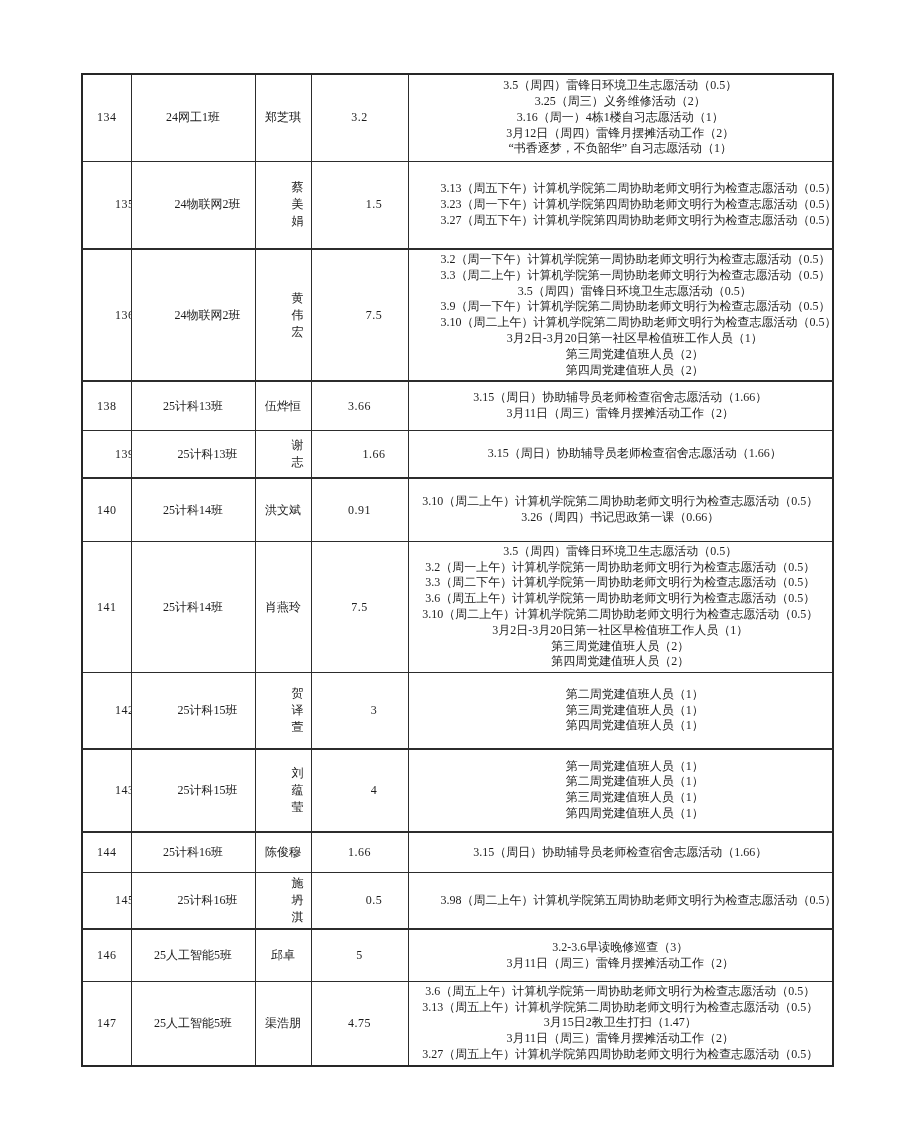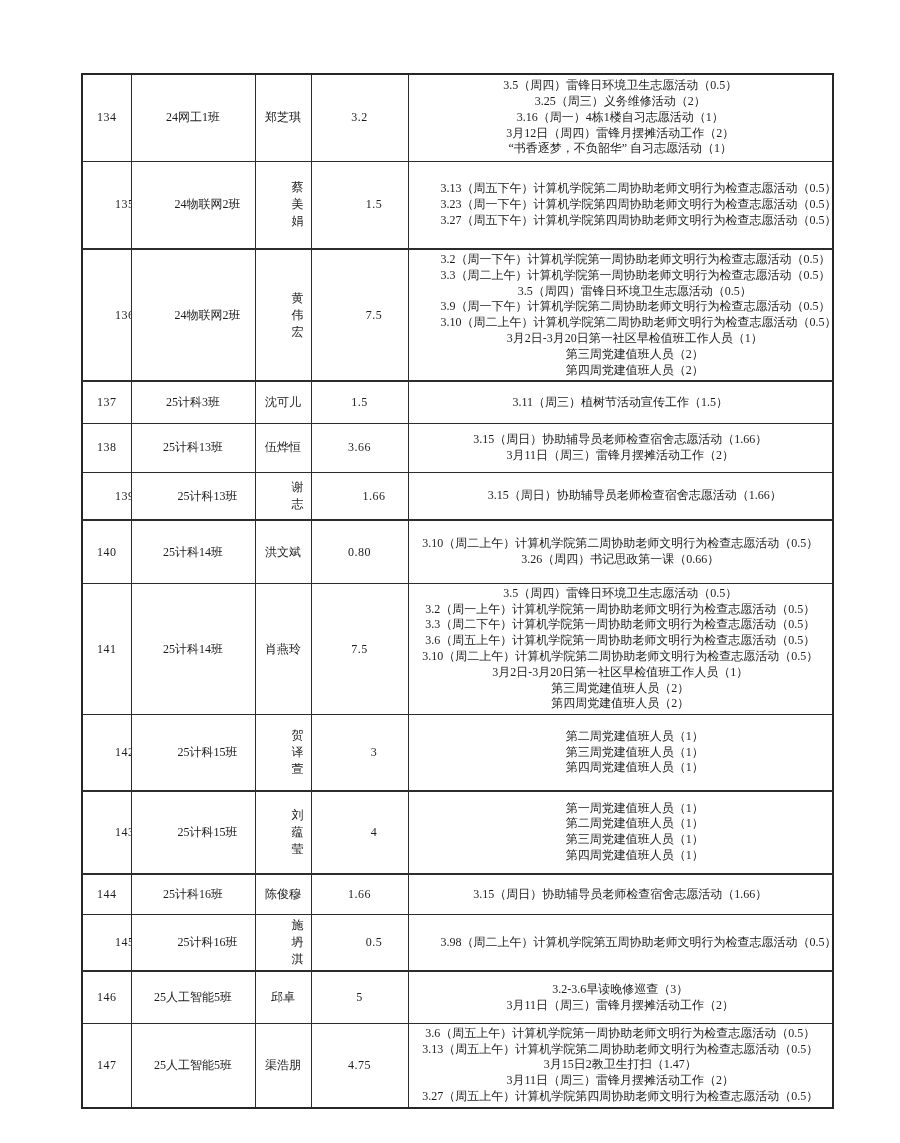--- a/index.html
+++ b/index.html
@@ -77,29 +77,20 @@
             <div class="act-line">3.2（周一下午）计算机学院第一周协助老师文明行为检查志愿活动（0.5）</div>
             <div class="act-line">3.3（周二上午）计算机学院第一周协助老师文明行为检查志愿活动（0.5）</div>
             <div class="act-line">3.5（周四）雷锋日环境卫生志愿活动（0.5）</div>
             <div class="act-line">3.9（周一下午）计算机学院第二周协助老师文明行为检查志愿活动（0.5）</div>
             <div class="act-line">3.10（周二上午）计算机学院第二周协助老师文明行为检查志愿活动（0.5）</div>
             <div class="act-line">3月2日-3月20日第一社区早检值班工作人员（1）</div>
             <div class="act-line">第三周党建值班人员（2）</div>
             <div class="act-line">第四周党建值班人员（2）</div>
           </td>
         </tr>
-        <tr style="height: 42px;">
-          <td class="num-cell">137</td>
-          <td>25计科3班</td>
-          <td>沈可儿</td>
-          <td class="num-cell">1.5</td>
-          <td class="acts">
-            <div class="act-line">3.11（周三）植树节活动宣传工作（1.5）</div>
-          </td>
-        </tr>
         <tr style="height: 49px;">
           <td class="num-cell">138</td>
           <td>25计科13班</td>
           <td>伍烨恒</td>
           <td class="num-cell">3.66</td>
           <td class="acts">
             <div class="act-line">3.15（周日）协助辅导员老师检查宿舍志愿活动（1.66）</div>
             <div class="act-line">3月11日（周三）雷锋月摆摊活动工作（2）</div>
           </td>
         </tr>
@@ -109,21 +100,21 @@
           <td>谢志</td>
           <td class="num-cell">1.66</td>
           <td class="acts">
             <div class="act-line">3.15（周日）协助辅导员老师检查宿舍志愿活动（1.66）</div>
           </td>
         </tr>
         <tr style="height: 63px;">
           <td class="num-cell">140</td>
           <td>25计科14班</td>
           <td>洪文斌</td>
-          <td class="num-cell">0.80</td>
+          <td class="num-cell">0.91</td>
           <td class="acts">
             <div class="act-line">3.10（周二上午）计算机学院第二周协助老师文明行为检查志愿活动（0.5）</div>
             <div class="act-line">3.26（周四）书记思政第一课（0.66）</div>
           </td>
         </tr>
         <tr style="height: 127px;">
           <td class="num-cell">141</td>
           <td>25计科14班</td>
           <td>肖燕玲</td>
           <td class="num-cell">7.5</td>

